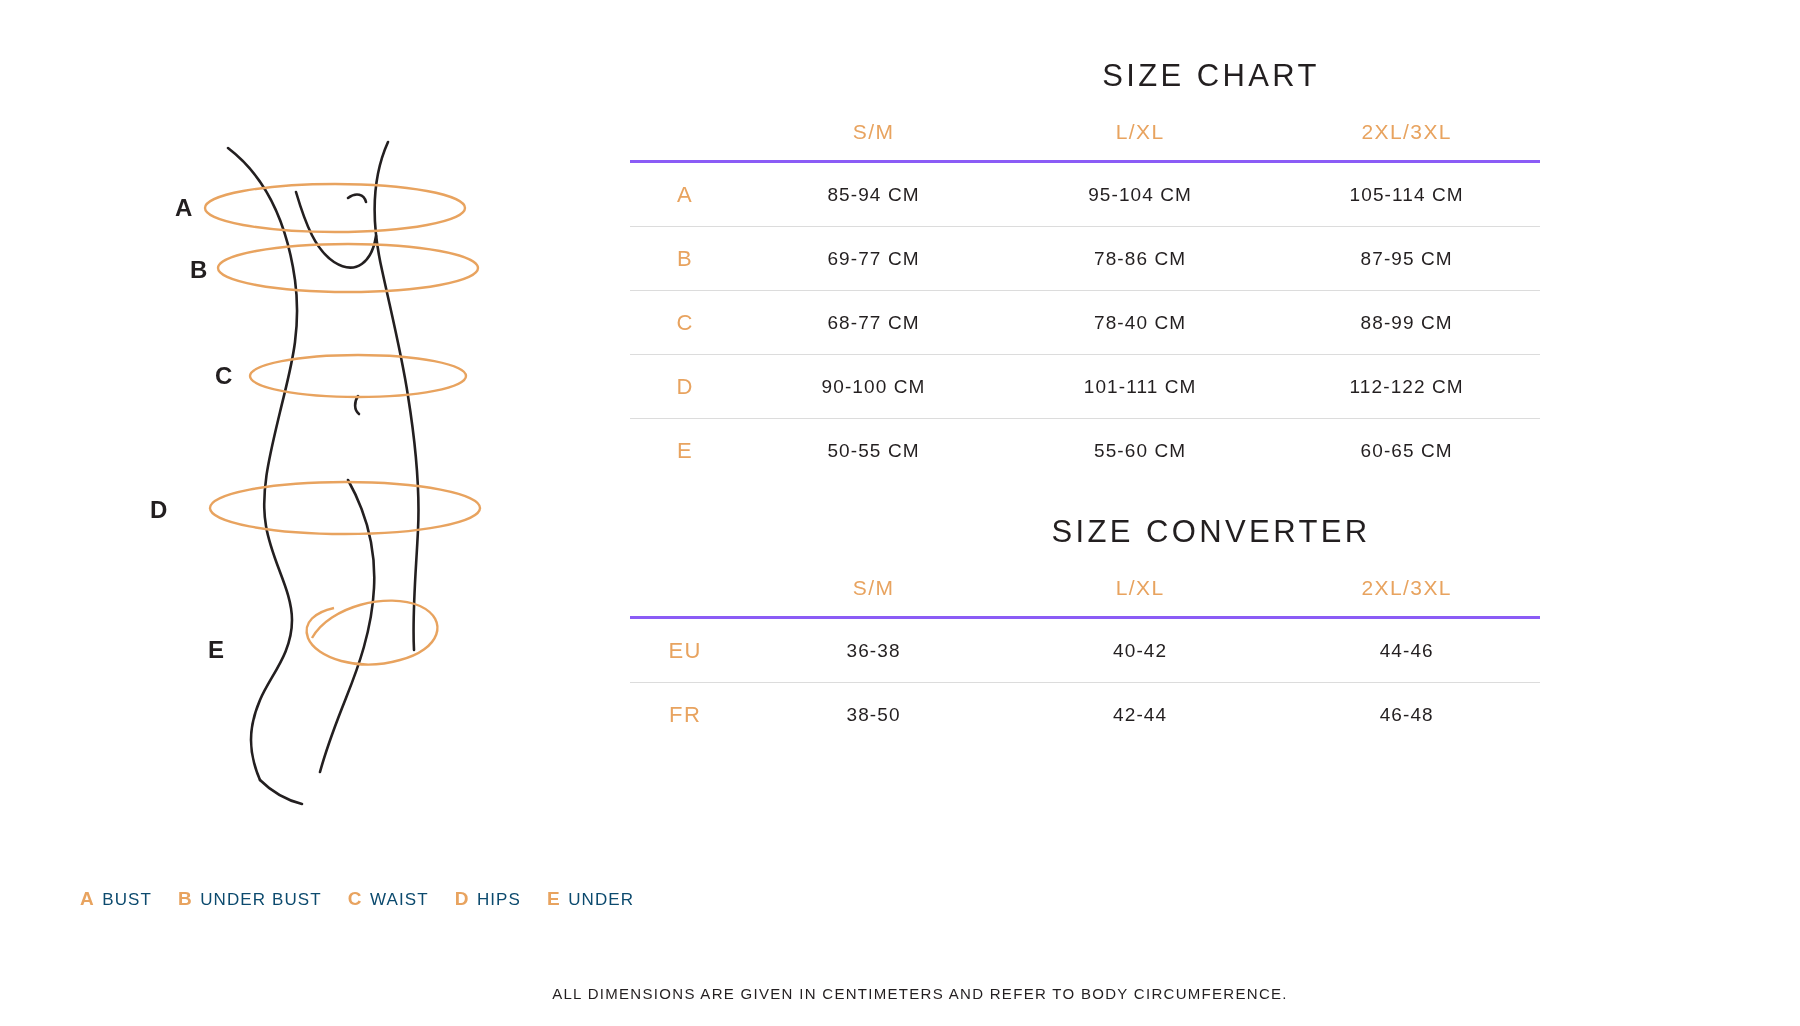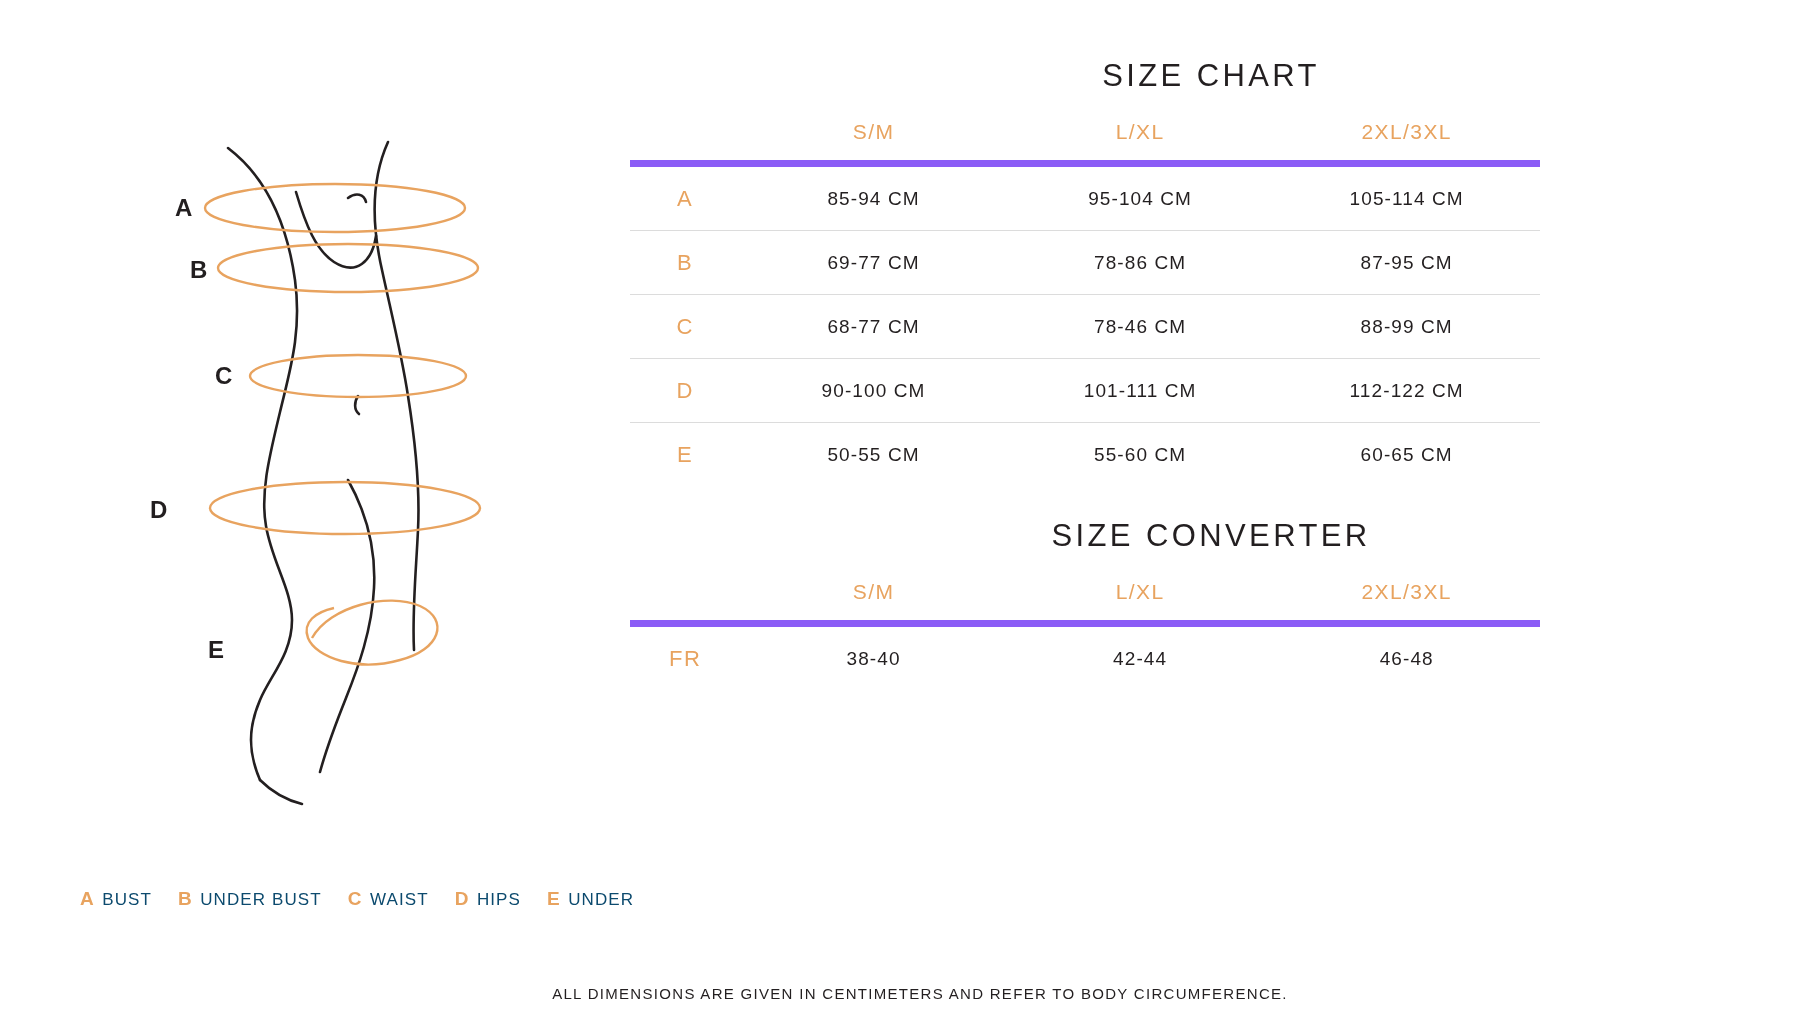--- a/index.html
+++ b/index.html
@@ -92,21 +92,21 @@
     vertical-align: middle;
     text-align: center;
   }
   .sizetable thead th {
     height: 56px;
     color: #e8a35f;
     font-size: 21px;
     font-weight: 400;
     letter-spacing: 1.4px;
   }
-  .sizetable thead tr th { border-bottom: 7px solid #8b5cf6; }
+  .sizetable thead tr th { border-bottom: 3px solid #8b5cf6; }
   .sizetable tbody tr td { border-bottom: 1px solid #dcdcdc; }
   .sizetable tbody tr:last-child td { border-bottom: none; }
   .sizetable tbody .rowlabel {
     color: #e8a35f;
     font-size: 22px;
     letter-spacing: 1.4px;
   }
   .sizetable tbody .cell {
     font-size: 19px;
     letter-spacing: 1.1px;
@@ -228,21 +228,21 @@
         </tr>
         <tr>
           <td class="rowlabel">B</td>
           <td class="cell">69-77 CM</td>
           <td class="cell">78-86 CM</td>
           <td class="cell">87-95 CM</td>
         </tr>
         <tr>
           <td class="rowlabel">C</td>
           <td class="cell">68-77 CM</td>
-          <td class="cell">78-46 CM</td>
+          <td class="cell">78-40 CM</td>
           <td class="cell">88-99 CM</td>
         </tr>
         <tr>
           <td class="rowlabel">D</td>
           <td class="cell">90-100 CM</td>
           <td class="cell">101-111 CM</td>
           <td class="cell">112-122 CM</td>
         </tr>
         <tr>
           <td class="rowlabel">E</td>
@@ -265,22 +265,28 @@
       <thead>
         <tr>
           <th></th>
           <th>S/M</th>
           <th>L/XL</th>
           <th>2XL/3XL</th>
         </tr>
       </thead>
       <tbody>
         <tr>
+          <td class="rowlabel">EU</td>
+          <td class="cell">36-38</td>
+          <td class="cell">40-42</td>
+          <td class="cell">44-46</td>
+        </tr>
+        <tr>
           <td class="rowlabel">FR</td>
-          <td class="cell">38-40</td>
+          <td class="cell">38-50</td>
           <td class="cell">42-44</td>
           <td class="cell">46-48</td>
         </tr>
       </tbody>
     </table>
 
   </div>
 
   <div class="footnote">ALL DIMENSIONS ARE GIVEN IN CENTIMETERS AND REFER TO BODY CIRCUMFERENCE.</div>
 </div>

